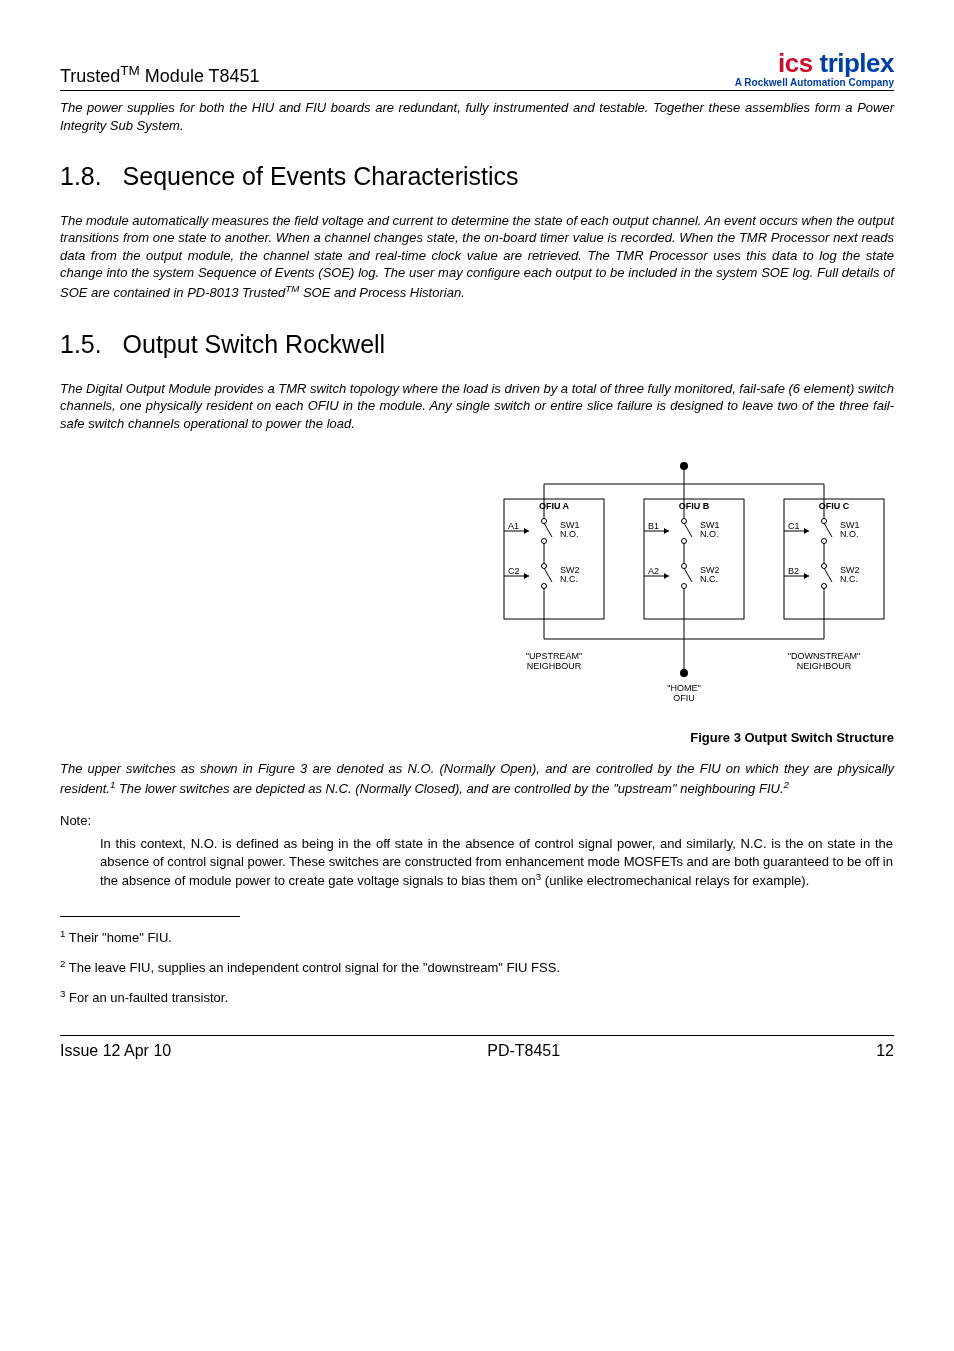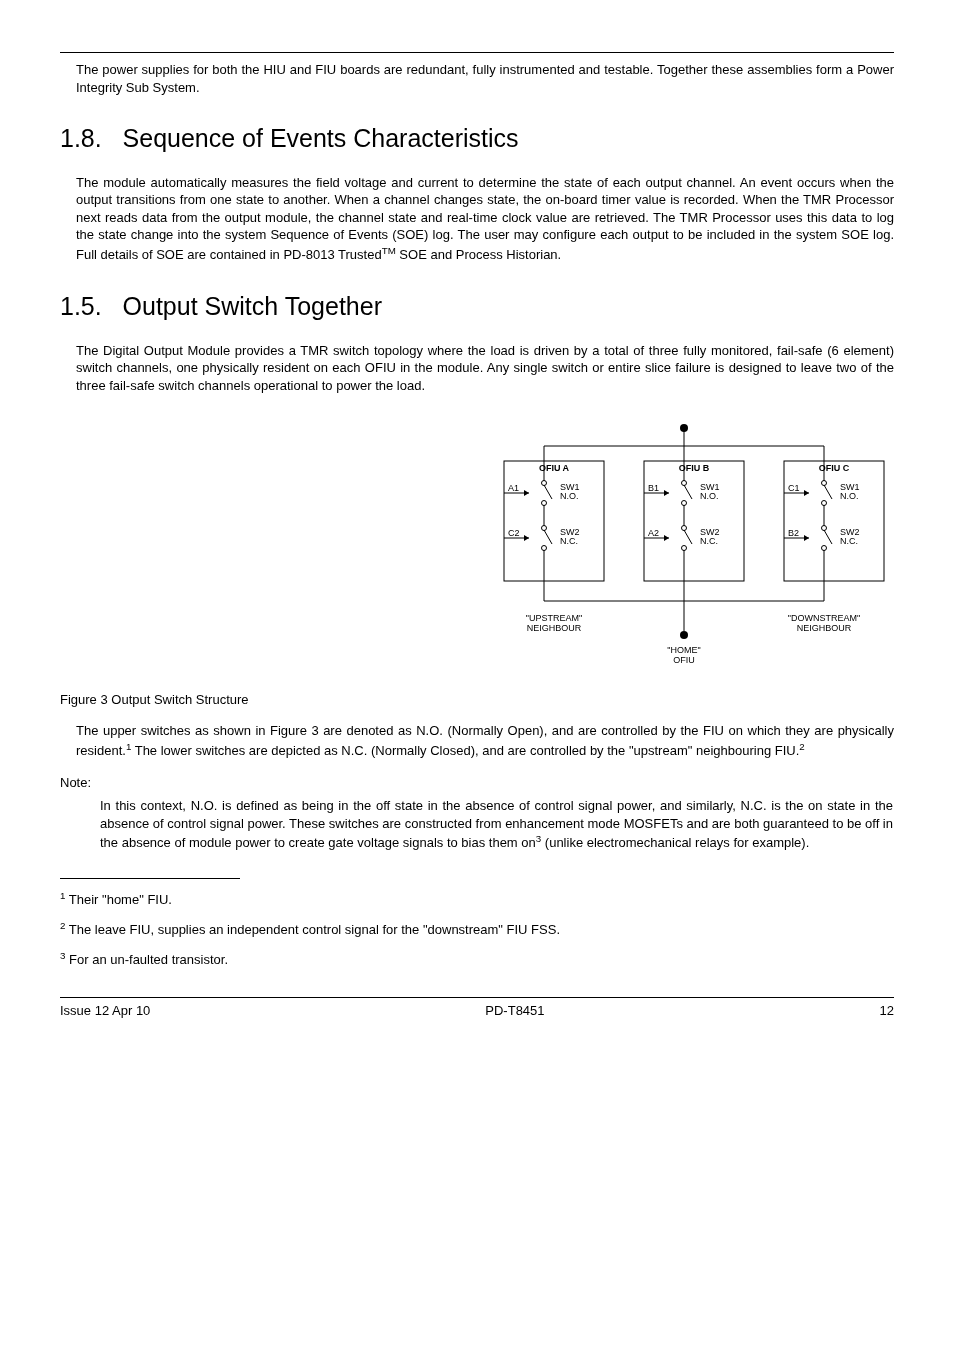--- a/index.html
+++ b/index.html
@@ -36,36 +36,37 @@
   .logo-triplex { color: #003da5; }
   .logo-sub {
     font-size: 10px;
     color: #003da5;
     font-weight: bold;
     margin-top: 2px;
   }
   .logo-sub .bold { font-weight: 900; }
   p.body {
     text-align: justify;
-    margin: 8px 0 14px 16px;
+    margin: 8px 0 14px 0;
+    font-style: italic;
   }
   h2.section {
     font-size: 25px;
     font-weight: normal;
     margin: 26px 0 18px 0;
   }
   sup { font-size: 0.75em; }
   .figure-wrap {
     text-align: right;
     margin: 22px 0 10px 0;
   }
   .figure-wrap svg { display: inline-block; }
   .figure-caption {
-    text-align: left;
-    font-weight: normal;
+    text-align: right;
+    font-weight: bold;
     margin: 10px 0 14px 0;
   }
   .note-label { margin: 0 0 6px 0; }
   .note-body {
     margin: 0 1px 14px 40px;
     text-align: justify;
   }
   .footnote-rule {
     border: 0;
     border-top: 1px solid #000;
@@ -77,45 +78,56 @@
     margin: 10px 0;
   }
   .footer-rule {
     border: 0;
     border-top: 1px solid #000;
     margin: 28px 0 4px 0;
   }
   .footer-row {
     display: flex;
     justify-content: space-between;
-    font-size: 13px;
+    font-size: 16px;
   }
   
   .svg-label { font: 9px Arial, sans-serif; }
   .svg-label-b { font: bold 9px Arial, sans-serif; }
   .svg-caption { font: 9px Arial, sans-serif; text-anchor: middle; }
 </style>
 </head>
 <body>
 
 <div class="header-row">
+  <div class="header-left">
+    <span>Trusted</span><sup>TM</sup><span> Module T8451</span>
+  </div>
+  <div class="logo-box">
+    <div class="logo-top">
+      <span class="logo-ics">ics</span><span class="logo-triplex"> triplex</span>
+    </div>
+    <div class="logo-sub">
+      <span>A </span><span class="bold">Rockwell Automation</span><span> Company</span>
+    </div>
+  </div>
 </div>
 
 <p class="body">The power supplies for both the HIU and FIU boards are redundant, fully instrumented and testable. Together these assemblies form a Power Integrity Sub System.</p>
 
 <h2 class="section">
   <span>1.8.</span>&nbsp;&nbsp;&nbsp;<span>Sequence of Events Characteristics</span>
 </h2>
 
 <p class="body">
   <span>The module automatically measures the field voltage and current to determine the state of each output channel.  An event occurs when the output transitions from one state to another.  When a channel changes state, the on-board timer value is recorded.  When the TMR Processor next reads data from the output module, the channel state and real-time clock value are retrieved.  The TMR Processor uses this data to log the state change into the system Sequence of Events (SOE) log.  The user may configure each output to be included in the system SOE log.  Full details of SOE are contained in PD-8013 Trusted</span><sup>TM</sup><span> SOE and Process Historian.</span>
 </p>
 
 <h2 class="section">
-  <span>1.5.</span>&nbsp;&nbsp;&nbsp;<span>Output Switch Together</span>
+  <span>1.5.</span>&nbsp;&nbsp;&nbsp;<span>Output Switch Rockwell</span>
 </h2>
 
 <p class="body">The Digital Output Module provides a TMR switch topology where the load is driven by a total of three fully monitored, fail-safe (6 element) switch channels, one physically resident on each OFIU in the module.  Any single switch or entire slice failure is designed to leave two of the three fail-safe switch channels operational to power the load.</p>
 
 <div class="figure-wrap">
 <svg width="420" height="260" viewBox="0 0 420 260">
 
   <circle cx="210" cy="12" r="4" fill="#000"></circle>
   <line x1="210" y1="12" x2="210" y2="30" stroke="#000"></line>
   <line x1="70" y1="30" x2="350" y2="30" stroke="#000"></line>

